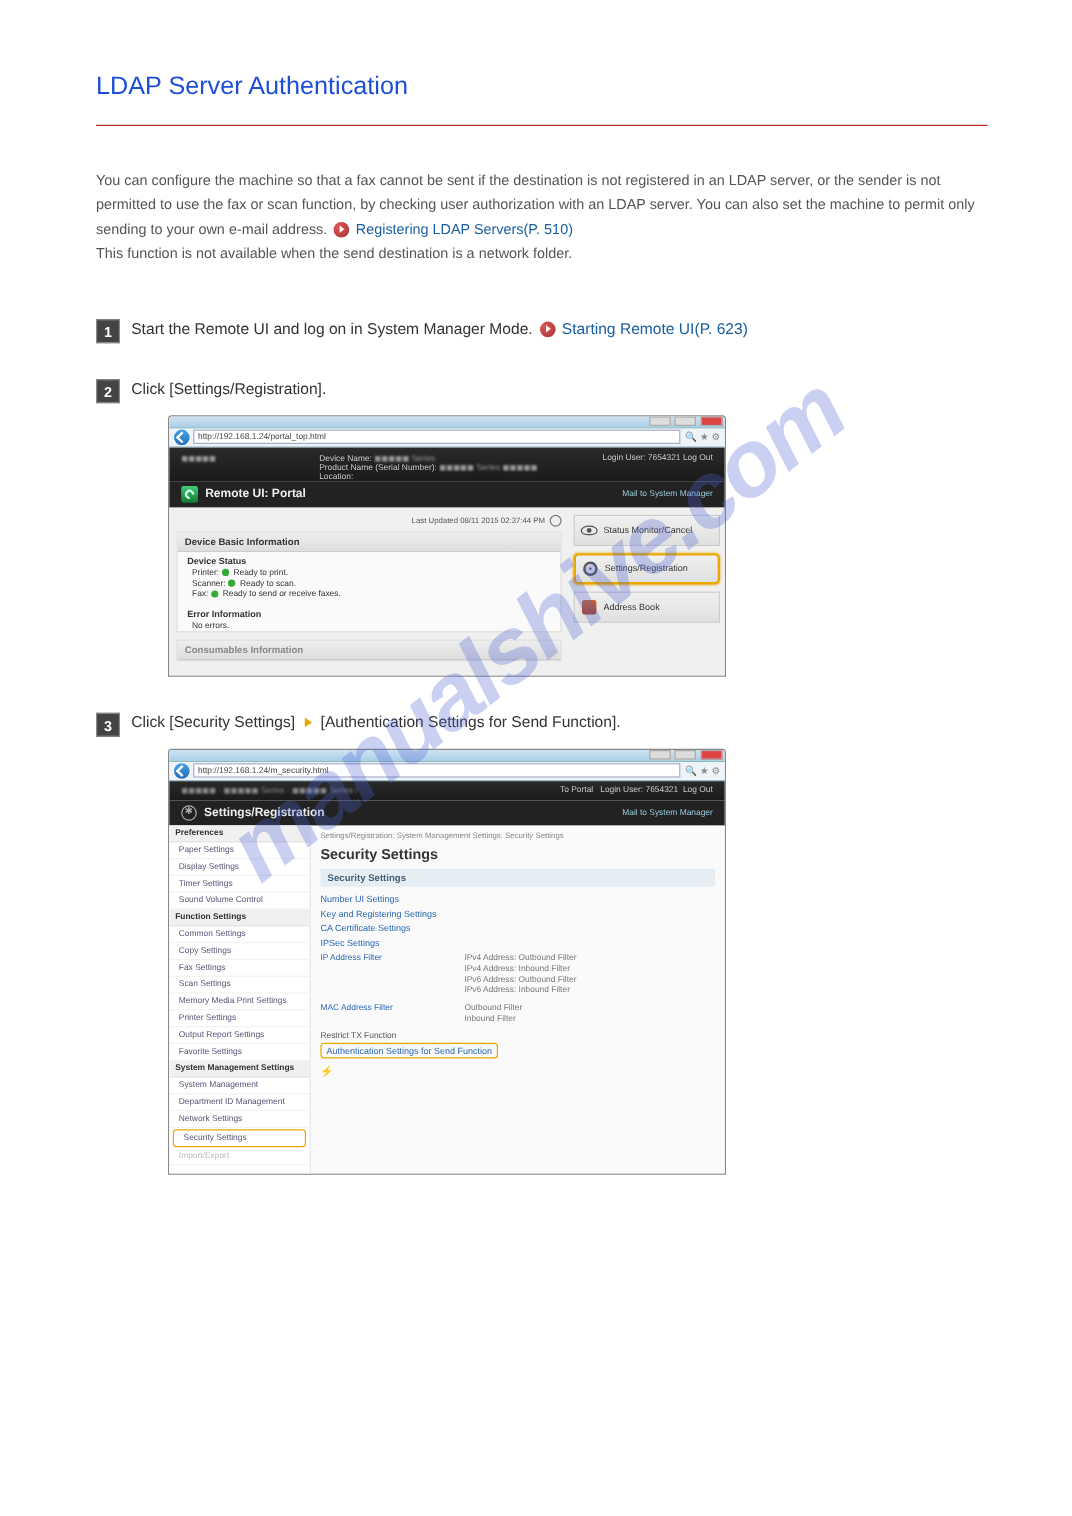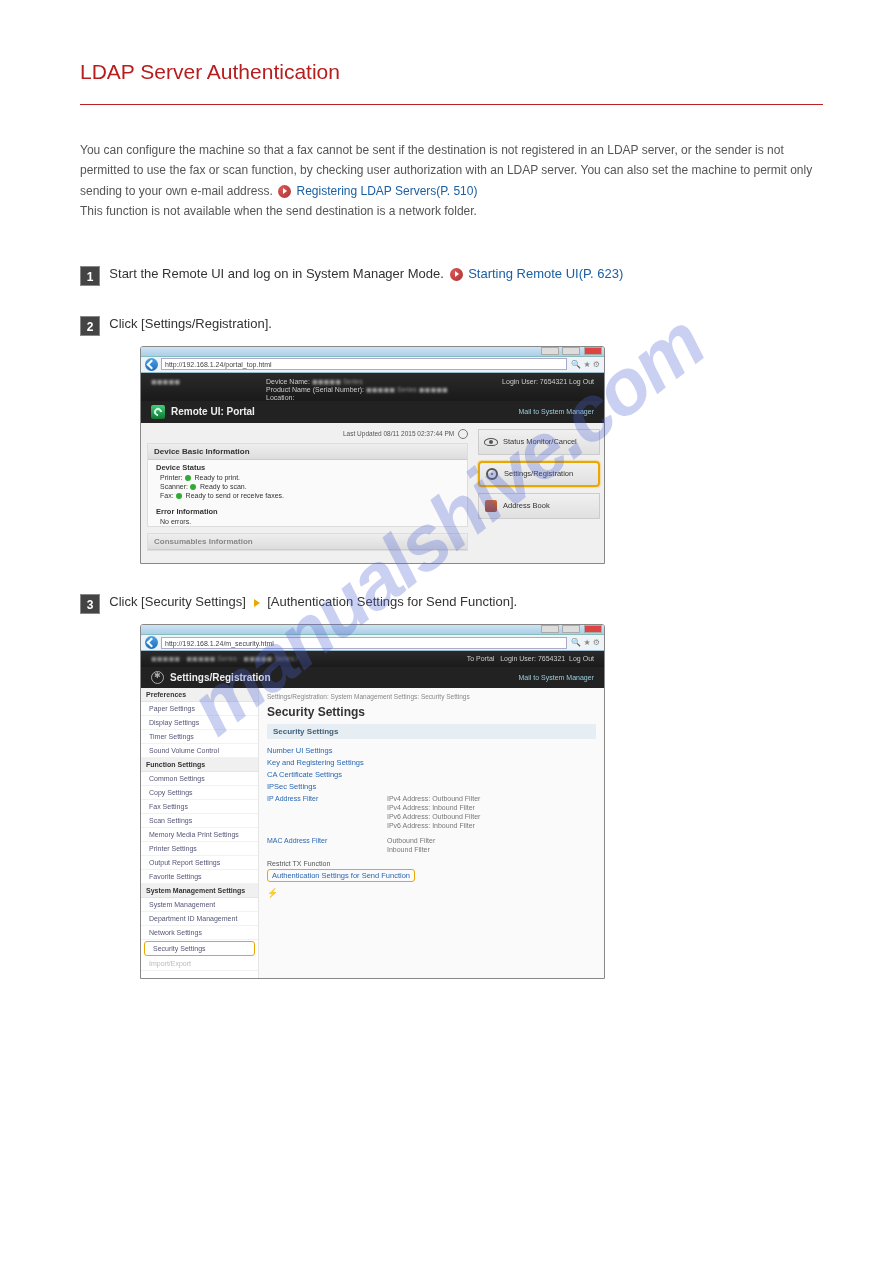--- a/index.html
+++ b/index.html
@@ -1,18 +1,18 @@
 <!DOCTYPE html>
 <html><head>
 <meta charset="utf-8">
 <style>
 * { box-sizing: border-box; margin: 0; padding: 0; }
 body { font-family: Arial, sans-serif; font-size: 12px; background: #fff; color: #333; width: 893px; }
 .page { padding: 60px 70px 40px 80px; }
-.section-title { font-size: 21px; font-weight: normal; color: #b91c1c; margin-bottom: 20px; }
+.section-title { font-size: 21px; font-weight: normal; color: #1d4ed8; margin-bottom: 20px; }
 .hr-red { border: none; border-top: 1px solid #b22; margin-bottom: 35px; }
 .intro-para { color: #555; line-height: 1.7; margin-bottom: 44px; }
 .play-icon { display:inline-block; width:13px; height:13px; border-radius:50%; background: radial-gradient(circle at 30% 30%, #d55, #a33); vertical-align: middle; position: relative; margin: 0 2px; }
 .play-icon::after { content:''; position:absolute; left:5px; top:3px; border-left:4px solid #fff; border-top:3.5px solid transparent; border-bottom:3.5px solid transparent; }
 .link-text { color: #1a5fa3; }
 .step-row { margin-top: 8px; }
 .step-num { display: inline-block; width: 20px; height: 20px; color: #fff; background: #444; border: 1px solid #888; text-align: center; font-weight: bold; font-size: 12px; line-height: 20px; vertical-align: top; }
 .step-text { display: inline-block; margin-left: 6px; font-size: 13px; color: #333; vertical-align: top; }
 .yellow-tri { display:inline-block; width:0; height:0; border-left:6px solid #e8a800; border-top:4px solid transparent; border-bottom:4px solid transparent; vertical-align: middle; margin: 0 4px; }
 

